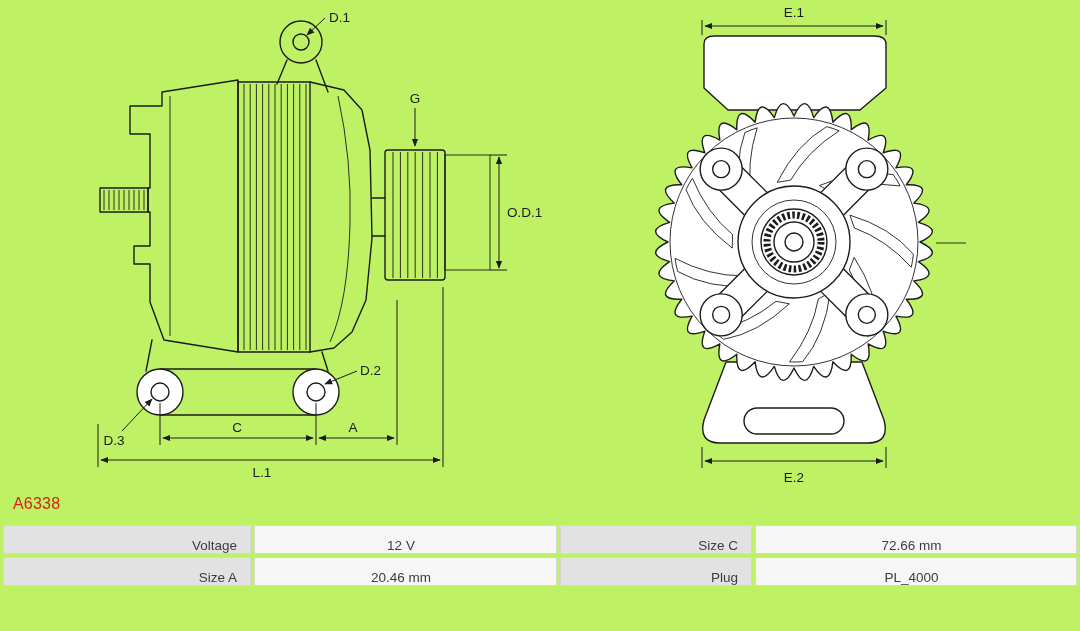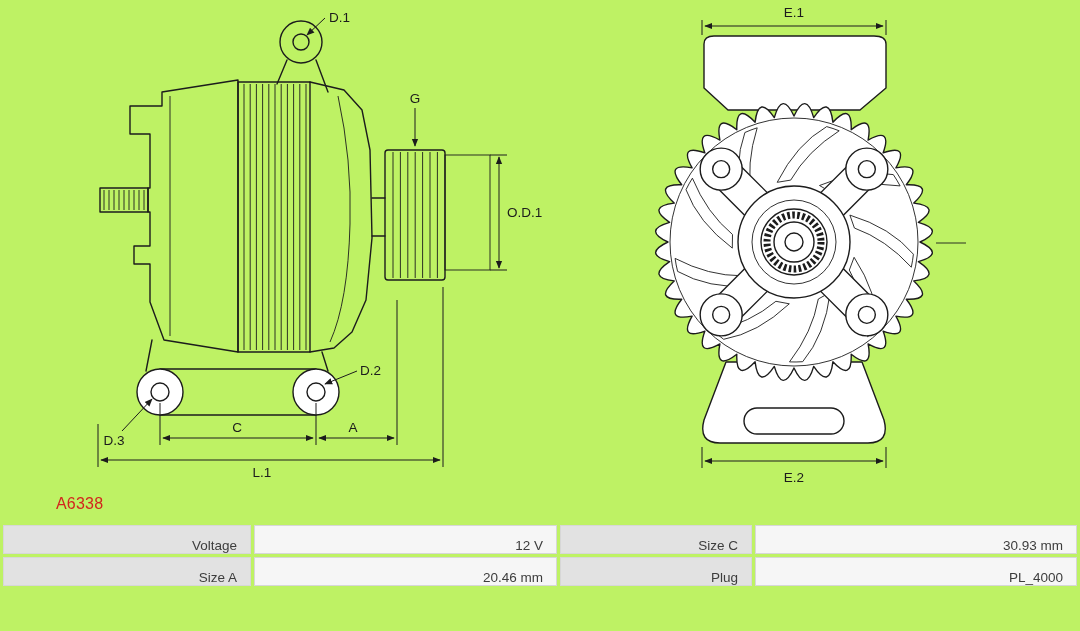--- a/index.html
+++ b/index.html
@@ -10,29 +10,29 @@
 
   
   svg text { font-family:"Liberation Sans", sans-serif; font-size:13.5px; fill:var(--line,#1c1c1c); }
   .oln   { fill:none; stroke:var(--line,#1c1c1c); stroke-width:1.4; stroke-linejoin:round; stroke-linecap:round; }
   .fillw { fill:#fff; stroke:var(--line,#1c1c1c); stroke-width:1.4; stroke-linejoin:round; }
   .thin  { fill:none; stroke:var(--line,#1c1c1c); stroke-width:0.9; }
   .dim   { fill:none; stroke:var(--line,#1c1c1c); stroke-width:1; }
   .spline{ fill:none; stroke:var(--line,#1c1c1c); stroke-width:7; stroke-dasharray:2.6 2.4; }
 
   #part-number { position:absolute; left:13px; top:495px; font-size:16px;
-                 color:var(--accent,#d2251d); letter-spacing:.2px;margin-left:43px; }
+                 color:var(--accent,#d2251d); letter-spacing:.2px; }
 
   .spec-table { position:absolute; left:0; top:522px; width:1080px;
                 border-collapse:separate; border-spacing:3px; table-layout:fixed; }
   .spec-table td { height:29px; padding:12px 13px 0 4px; text-align:right;
                    font-size:13.5px; color:#3d3d3d; border:1px solid #d7d7d7;
                    overflow:hidden; white-space:nowrap; }
   td.lbl { background:var(--label-bg,#e2e2e2); }
-  td.val { background:var(--value-bg,#f6f6f6); }
+  td.val { background:var(--value-bg,#f6f6f6);text-align:center; }
 </style>
 </head>
 <body>
 
 <div class="stage">
 
   <svg id="diagram" width="1080" height="492" viewBox="0 0 1080 492">
     <defs>
       <marker id="arr" viewBox="0 0 10 10" refX="9" refY="5" markerWidth="8" markerHeight="8" orient="auto-start-reverse">
         <path d="M0,1 L10,5 L0,9 Z" fill="#1c1c1c"></path>
@@ -212,21 +212,21 @@
       <col style="width:248px">
         <col style="width:303px">
         <col style="width:192px">
         <col>
     </colgroup>
     <tbody>
       <tr>
         <td class="lbl">Voltage</td>
         <td class="val">12 V</td>
         <td class="lbl">Size C</td>
-        <td class="val">30.93 mm</td>
+        <td class="val">72.66 mm</td>
       </tr>
       <tr>
         <td class="lbl">Size A</td>
         <td class="val">20.46 mm</td>
         <td class="lbl">Plug</td>
         <td class="val">PL_4000</td>
       </tr>
     </tbody>
   </table>
 </div>

